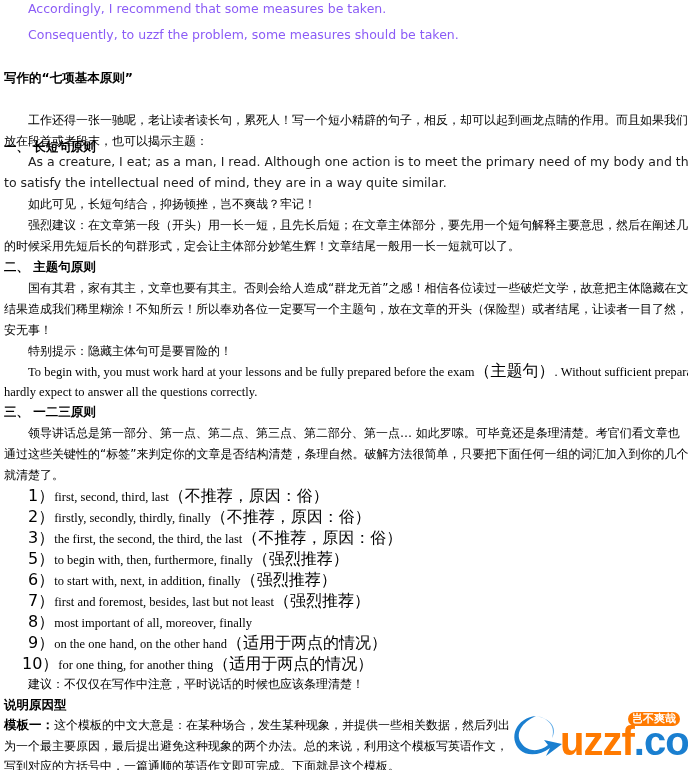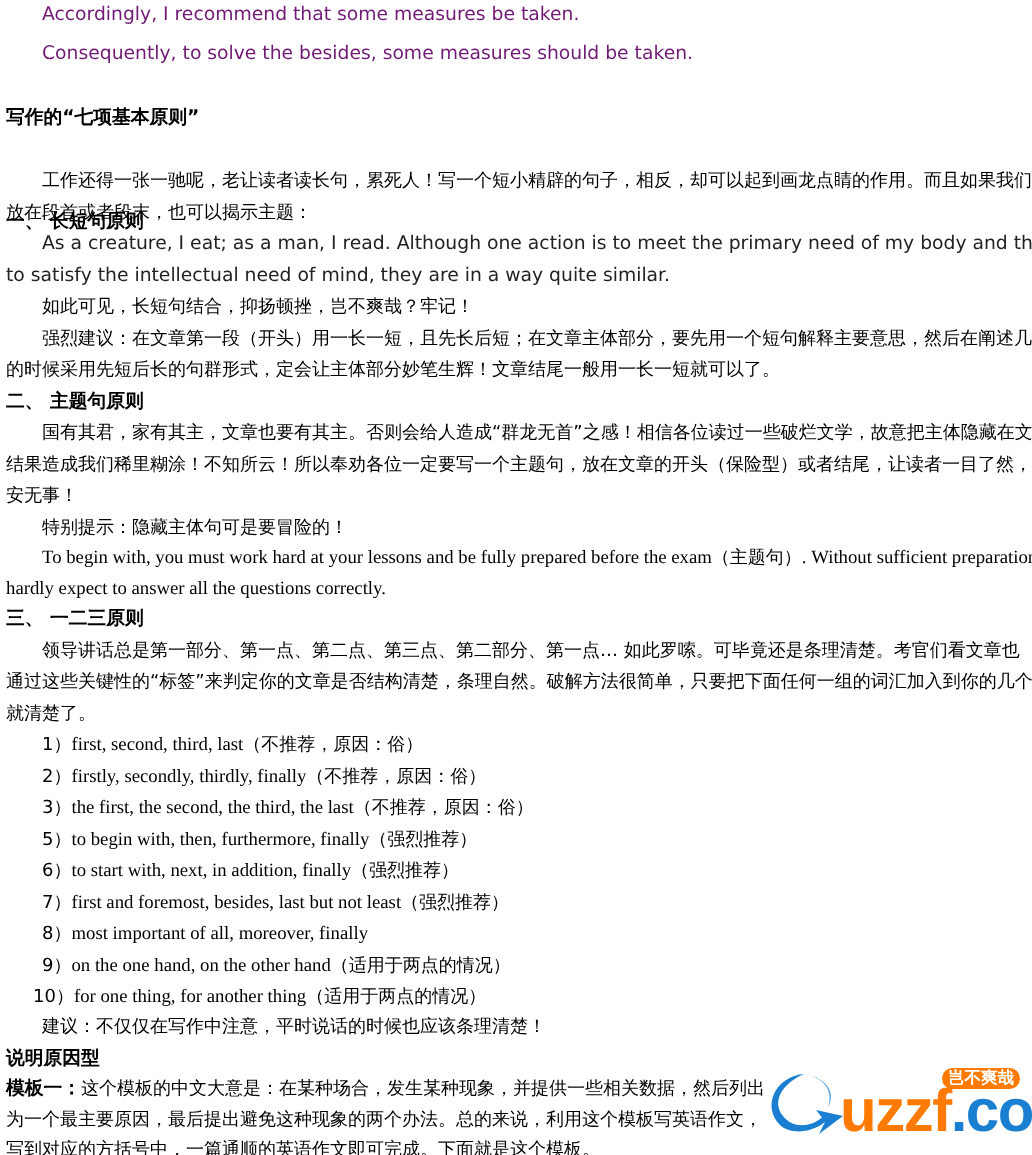--- a/index.html
+++ b/index.html
@@ -25,21 +25,21 @@
     }
     .line {
       position: absolute;
       left: 0;
       white-space: nowrap;
       font-size: 12px;
       line-height: 16px;
       color: #000;
     }
     .gray {
-      color: #701a75;
+      color: #8b5cf6;
       font-family: "DejaVu Sans", sans-serif;
       font-size: 12.5px;
       text-align: right;
     }
     .bold {
       font-weight: bold;
       font-size: 12.5px;
     }
     .serif {
       font-family: "Liberation Serif", serif;
@@ -54,21 +54,21 @@
       font-family: "DejaVu Sans", sans-serif;
       font-size: 12px;
       text-align: right;
     }
     .mixed .en {
       font-family: "Liberation Serif", serif;
       font-size: 12.5px;
     }
     .mixed .zh {
       font-family: "DejaVu Sans", sans-serif;
-      font-size: 12px;
+      font-size: 16px;
     }
     .logo {
       position: absolute;
       left: 506px;
       top: 712px;
       width: 182px;
       height: 46px;
     }
     .logo-text-com {
       position: absolute;
@@ -95,21 +95,21 @@
       padding: 0 4px;
       border-radius: 7px;
     }
   </style>
 </head>
 <body>
 
 <div class="page">
 
   <div class="line gray" style="left:28px; top:1px;">Accordingly, I recommend that some measures be taken.</div>
-  <div class="line gray" style="left:28px; top:27px;">Consequently, to solve the besides, some measures should be taken.</div>
+  <div class="line gray" style="left:28px; top:27px;">Consequently, to uzzf the problem, some measures should be taken.</div>
 
   <div class="line bold" style="left:4px; top:70px;">写作的“七项基本原则”</div>
 
   <div class="line bold" style="left:4px; top:91px;margin-top:48px;">一、 长短句原则</div>
   <div class="line cjk" style="left:28px; top:112px;">工作还得一张一驰呢，老让读者读长句，累死人！写一个短小精辟的句子，相反，却可以起到画龙点睛的作用。而且如果我们</div>
   <div class="line cjk" style="left:4px; top:133px;">放在段首或者段末，也可以揭示主题：</div>
   <div class="line sans-en" style="left:28px; top:154px;">As a creature, I eat; as a man, I read. Although one action is to meet the primary need of my body and the ot</div>
   <div class="line sans-en" style="left:4px; top:175px;">to satisfy the intellectual need of mind, they are in a way quite similar.</div>
   <div class="line cjk" style="left:28px; top:196px;">如此可见，长短句结合，抑扬顿挫，岂不爽哉？牢记！</div>
   <div class="line cjk" style="left:28px; top:217px;">强烈建议：在文章第一段（开头）用一长一短，且先长后短；在文章主体部分，要先用一个短句解释主要意思，然后在阐述几</div>

